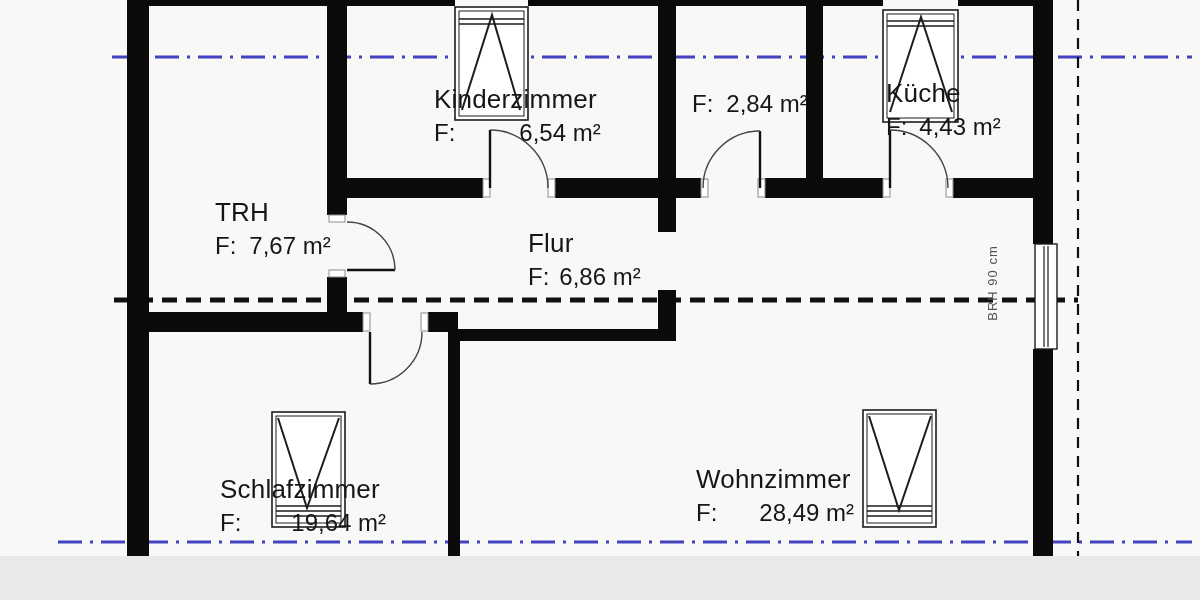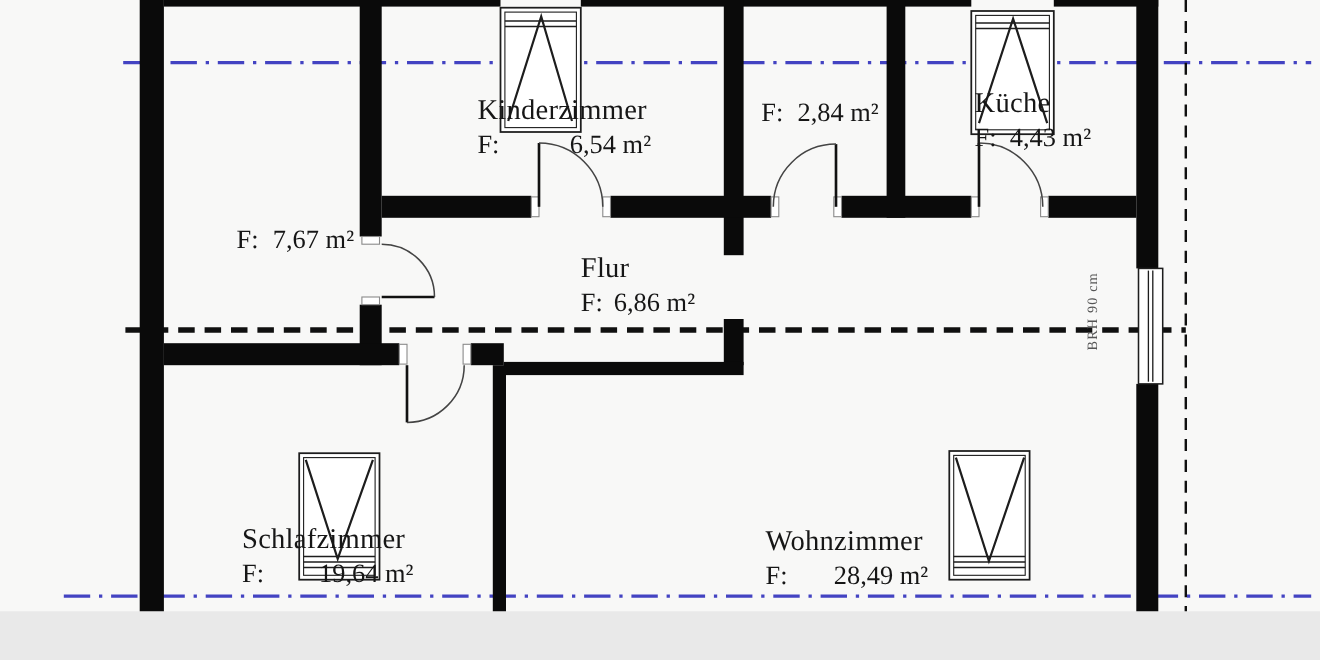--- a/index.html
+++ b/index.html
@@ -1,39 +1,39 @@
 <!DOCTYPE html>
 <html><head>
 <meta charset="utf-8">
 <style>
   html,body{margin:0;padding:0;background:#e9e9e9;}
   #stage{
     position:relative;width:1200px;height:556px;margin:0 auto;
     background:#f8f8f7;overflow:hidden;
-    font-family:Liberation Serif, serif;
+    font-family:Liberation Sans, sans-serif;
     color:#161616;
   }
   #plan-svg{position:absolute;left:0;top:0;}
   .room-label{position:absolute;z-index:5;line-height:1.05;}
   .rname{display:block;font-size:26px;letter-spacing:.2px;white-space:nowrap;}
   .aline{display:flex;font-size:24px;margin-top:7px;white-space:nowrap;}
   
   #lbl-kinderzimmer{left:434px;top:86px;}
   #lbl-kinderzimmer .av{margin-left:64px;}
   #lbl-bad{left:692px;top:84px;}
   #lbl-bad .av{margin-left:13px;}
   #lbl-kueche{left:886px;top:80px;}
   #lbl-kueche .av{margin-left:12px;}
   #lbl-trh{left:215px;top:199px;}
   #lbl-trh .av{margin-left:13px;text-align:center;}
   #lbl-flur{left:528px;top:230px;}
   #lbl-flur .av{margin-left:10px;}
   #lbl-schlafzimmer{left:220px;top:476px;}
   #lbl-schlafzimmer .av{margin-left:50px;}
-  #lbl-wohnzimmer{left:696px;top:478px;}
+  #lbl-wohnzimmer{left:696px;top:466px;}
   #lbl-wohnzimmer .av{margin-left:42px;}
   
   #brh-note{
     position:absolute;left:940px;top:273px;width:110px;height:20px;
     transform:rotate(-90deg);transform-origin:center center;
     font-size:13px;color:#555;text-align:center;letter-spacing:1px;
     z-index:4;white-space:nowrap;
   }
 </style>
 </head>
@@ -177,20 +177,21 @@
 
   <div class="room-label" id="lbl-kueche">
     <span class="rname">Küche</span>
     <span class="aline">
       <span class="af">F:</span>
       <span class="av">4,43 m²</span>
     </span>
   </div>
 
   <div class="room-label" id="lbl-trh">
+    <span class="rname">TRH</span>
     <span class="aline">
       <span class="af">F:</span>
       <span class="av">7,67 m²</span>
     </span>
   </div>
 
   <div class="room-label" id="lbl-flur">
     <span class="rname">Flur</span>
     <span class="aline">
       <span class="af">F:</span>

